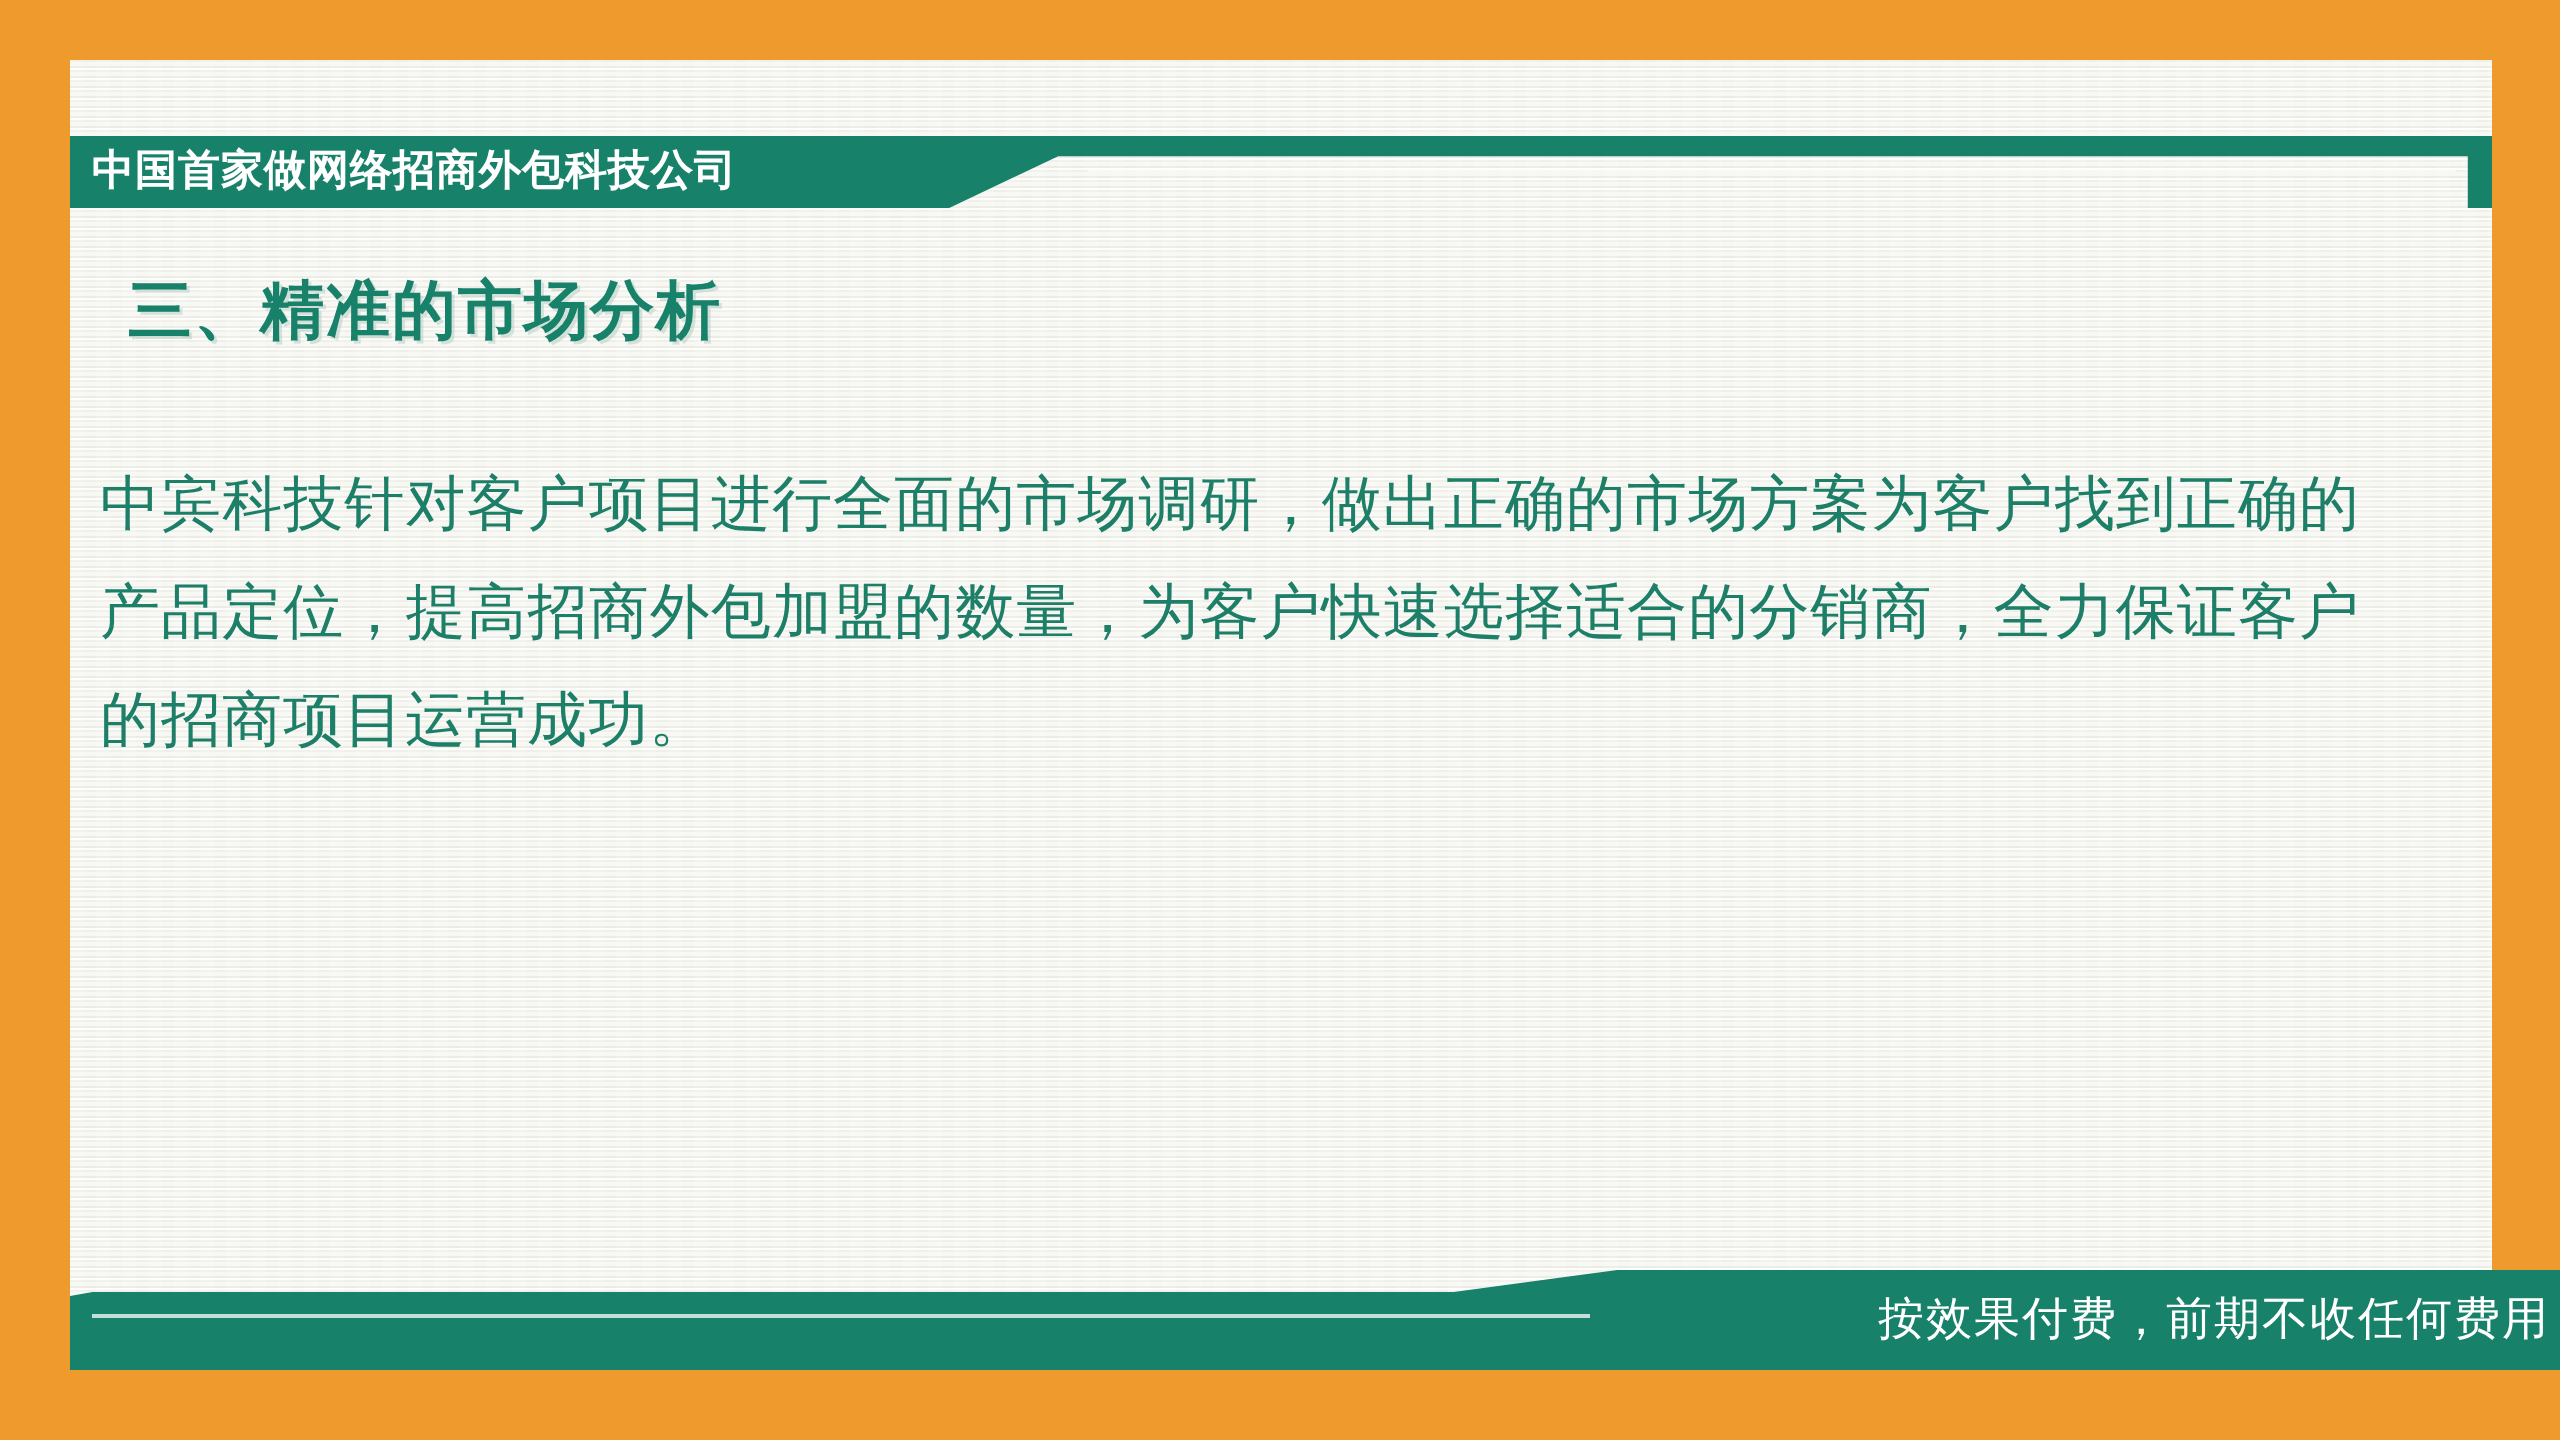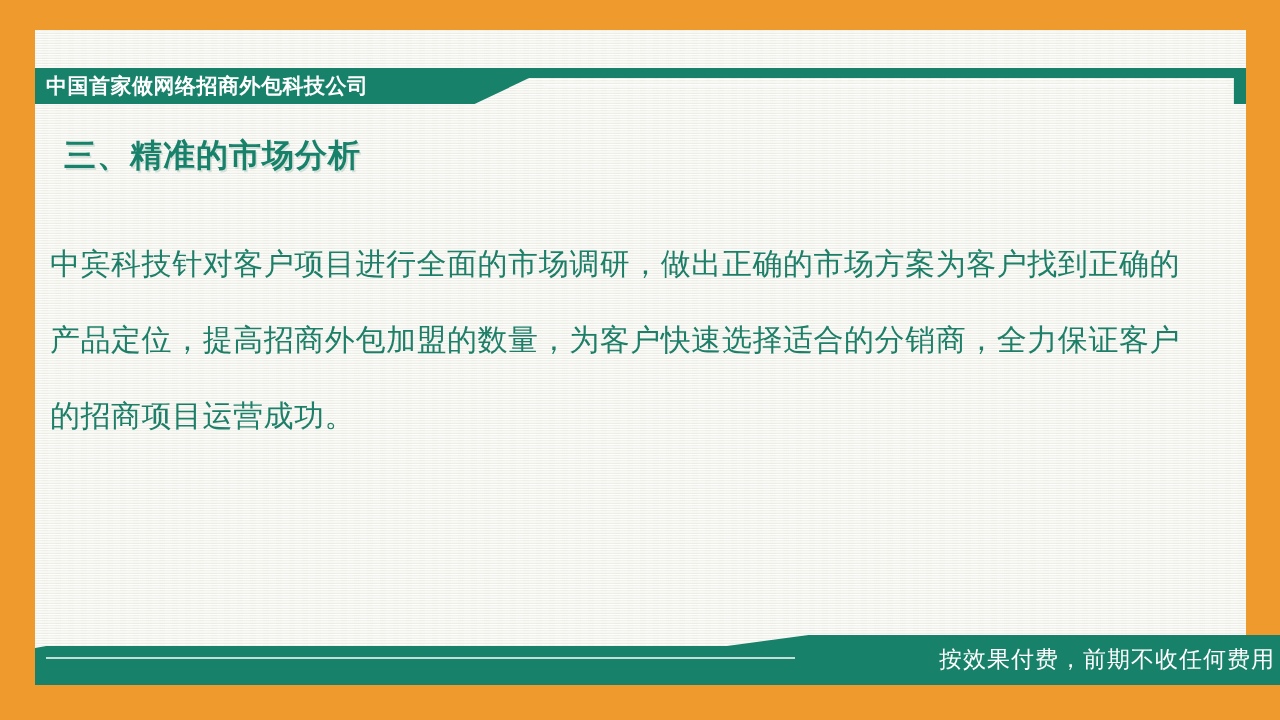--- a/index.html
+++ b/index.html
@@ -107,21 +107,21 @@
     white-space: nowrap;
   }
 
   .body-text {
     position: absolute;
     left: 50px;
     top: 226px;
     width: 1130px;
     font-family: "Liberation Serif", "DejaVu Serif", serif;
     font-size: 30px;
-    line-height: 76px;
+    line-height: 54px;
     color: #1e7f68;
     letter-spacing: 0.5px;
     text-align: justify;
     text-align-last: left;
   }
   .body-text p {
     margin: 0;
   }
 
   

